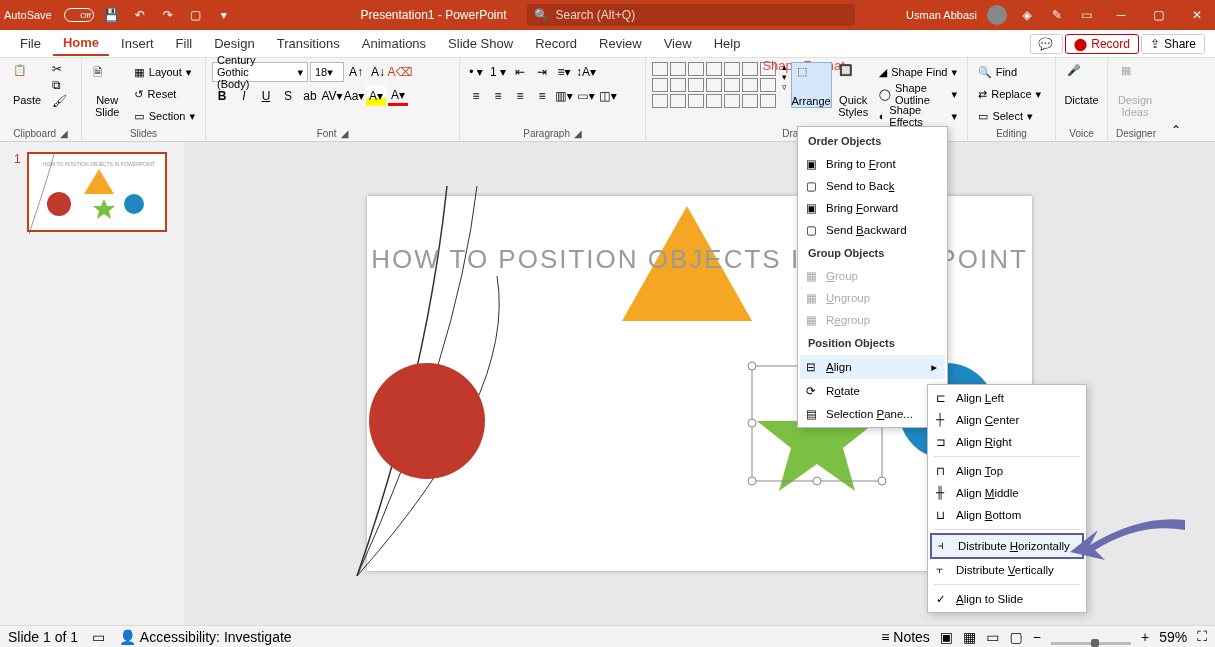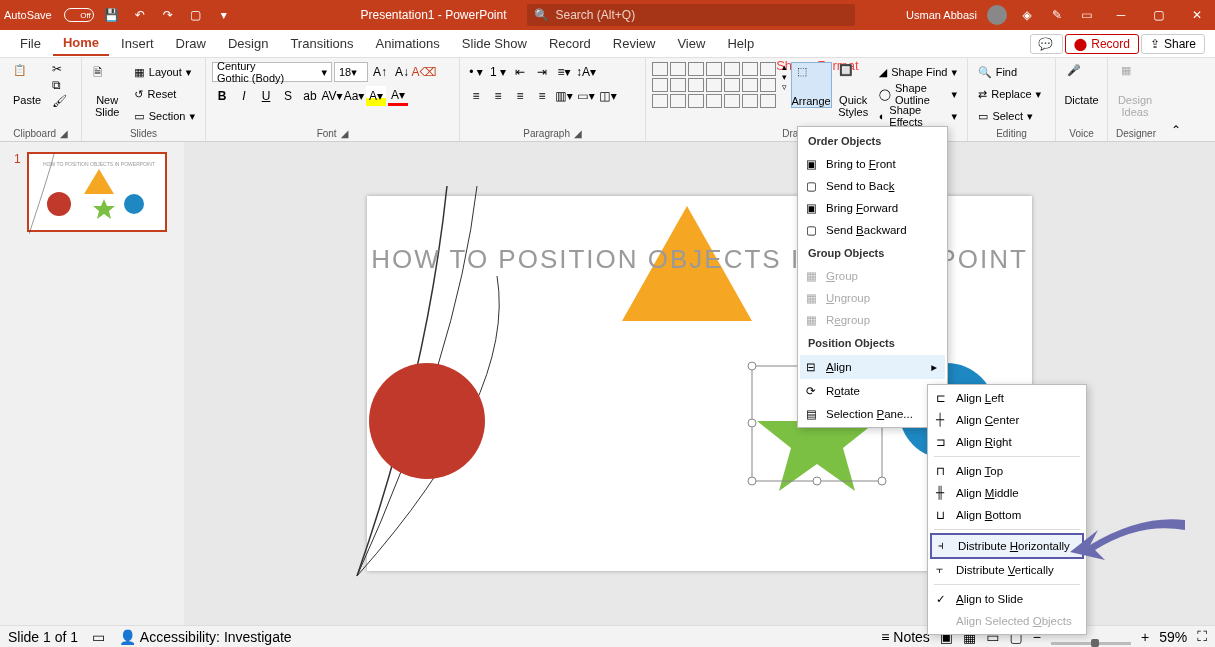--- a/index.html
+++ b/index.html
@@ -29,21 +29,21 @@
 
 .ribbon { height: 84px; background: #f5f5f5; display: flex; border-bottom: 1px solid #d0d0d0; }
 .group { border-right: 1px solid #e0e0e0; padding: 4px 6px 2px; display: flex; flex-direction: column; justify-content: space-between; position: relative; }
 .group-label { font-size: 10px; color: #555; text-align: center; margin-top: auto; display:flex; justify-content:center; align-items:center; gap:4px; }
 .group-body { display: flex; gap: 4px; flex: 1; align-items: flex-start; }
 .big-btn { display: flex; flex-direction: column; align-items: center; justify-content: center; width: 42px; font-size: 11px; gap:2px; padding-top:2px; }
 .big-btn .ico { width: 28px; height: 28px; }
 .mini-col { display: flex; flex-direction: column; gap: 2px; }
 .mini-btn { height: 20px; display: flex; align-items: center; gap: 4px; font-size: 11px; padding: 0 4px; }
 .ico { display: inline-block; }
-.font-combo { width: 120px; height: 20px; border: 1px solid #bbb; background: #fff; font-size: 11px; padding: 0 4px; display:flex; align-items:center; justify-content:space-between;gap:32px; }
+.font-combo { width: 96px; height: 20px; border: 1px solid #bbb; background: #fff; font-size: 11px; padding: 0 4px; display:flex; align-items:center; justify-content:space-between;gap:32px; }
 .size-combo { width: 34px; height: 20px; border: 1px solid #bbb; background:#fff; font-size:11px; padding:0 4px; display:flex; align-items:center; }
 .btn-row { display: flex; gap: 2px; }
 .btn-row .b { width: 20px; height: 20px; display:flex; align-items:center; justify-content:center; font-size:12px; }
 
 .shape-gallery { display:grid; grid-template-columns: repeat(7, 16px); grid-auto-rows: 14px; gap: 2px; }
 .shape-gallery .s { width:16px; height:14px; border:1px solid #888; }
 
 .arrange-btn { background: #d4e6f7; border: 1px solid #8ab4d6; }
 
 
@@ -113,21 +113,21 @@
     <span class="win-btn">─</span>
     <span class="win-btn">▢</span>
     <span class="win-btn">✕</span>
   </div>
 </div>
 
 <div class="tabs">
   <div class="tab">File</div>
   <div class="tab active">Home</div>
   <div class="tab">Insert</div>
-  <div class="tab">Draw</div>
+  <div class="tab">Fill</div>
   <div class="tab">Design</div>
   <div class="tab">Transitions</div>
   <div class="tab">Animations</div>
   <div class="tab">Slide Show</div>
   <div class="tab">Record</div>
   <div class="tab">Review</div>
   <div class="tab">View</div>
   <div class="tab">Help</div>
   <div class="tab context">Shape Format</div>
   <div class="spacer"></div>
@@ -461,23 +461,20 @@
     </div>
   <div class="menu-item">
       <span class="mico">⫟</span>
       <span>Distribute <u class="hot">V</u>ertically</span>
     </div>
   <div class="divider"></div>
   <div class="menu-item">
       <span class="mico">✓</span>
       <span><u class="hot">A</u>lign to Slide</span>
     </div>
-  <div class="menu-item disabled">
-      <span>Align Selected <u class="hot">O</u>bjects</span>
-    </div>
 </div>
 
 <div class="callout">
   <svg width="120" height="60" viewBox="0 0 120 60">
     <path d="M 115 10 Q 70 5 20 35 L 28 20 L 0 42 L 35 50 L 25 40 Q 70 12 115 20 Z" fill="#6b6bb0"></path>
   </svg>
 </div>
 
 <div class="statusbar">
   <span>Slide 1 of 1</span>

